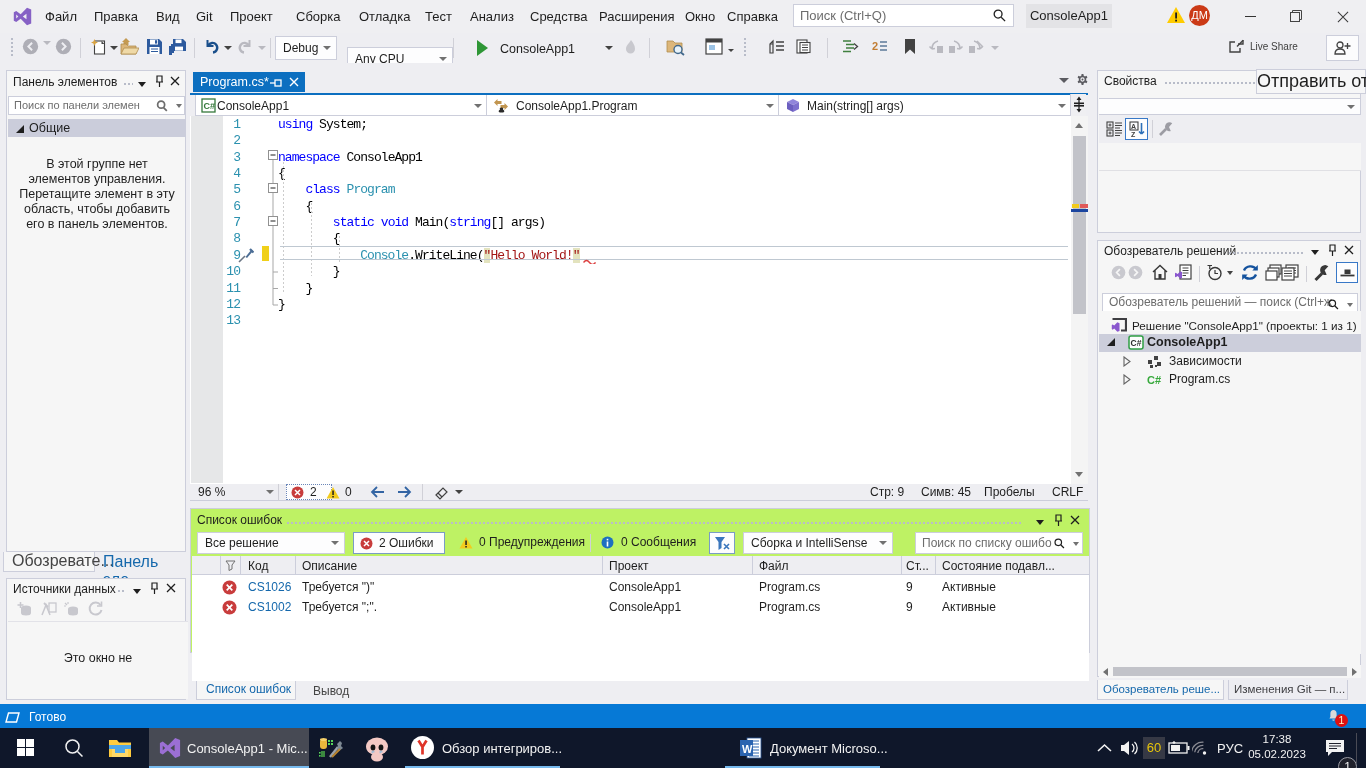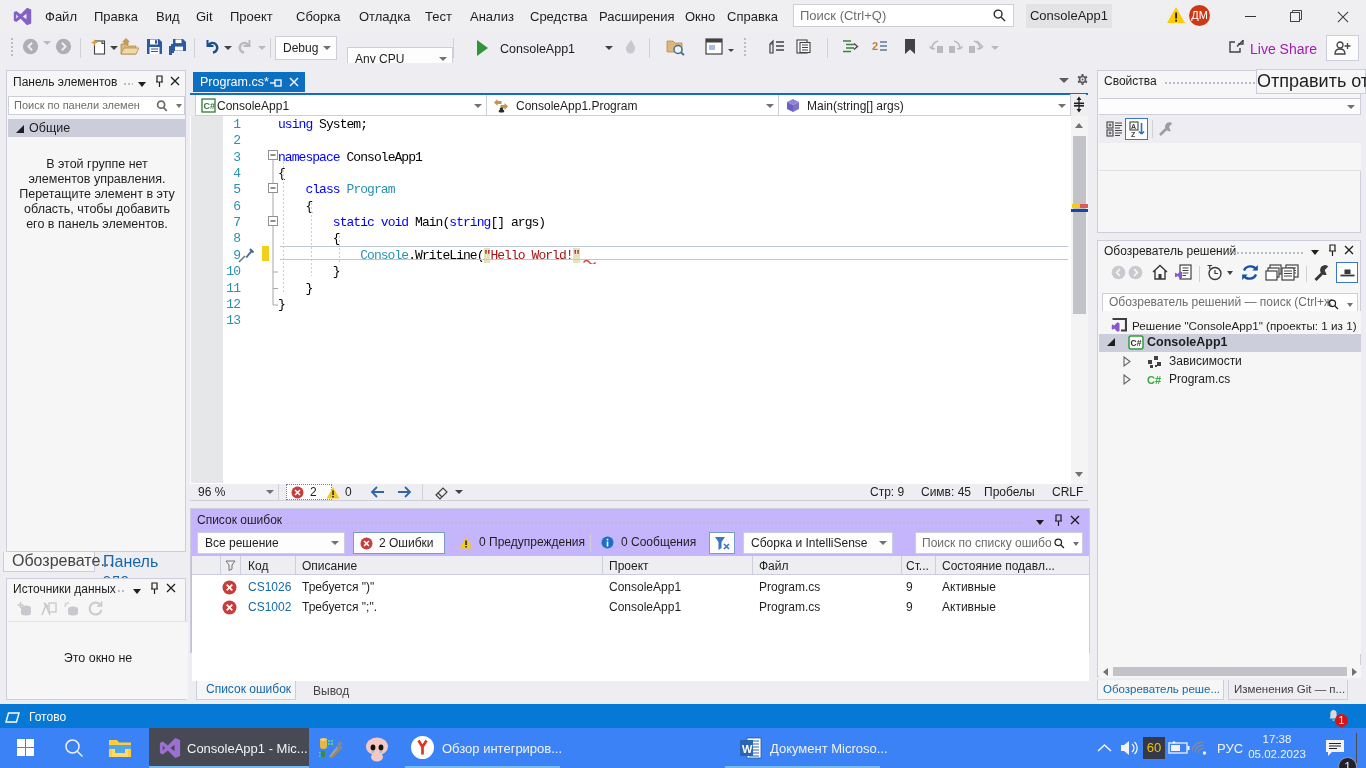--- a/index.html
+++ b/index.html
@@ -16,21 +16,21 @@
 .combo { position:absolute; background:#FDFDFE; border:1px solid #CCCEDB; font-size:12px; color:#1E1E1E; }
 .combo .arr { position:absolute; right:5px; top:50%; margin-top:-2px; width:0; height:0; border-left:4px solid transparent; border-right:4px solid transparent; border-top:4px solid #717171; }
 .tsep { position:absolute; top:5px; width:1px; height:20px; background:#D0D0D7; }
 
 .panel { position:absolute; background:#EEEEF2; border:1px solid #CCCEDB; }
 .ptitle { position:absolute; left:6px; top:3px; font-size:12px; color:#1E1E1E; white-space:nowrap; }
 .grip { position:absolute; top:9px; height:5px; background-image:radial-gradient(circle, #B8BCC9 1px, transparent 1.2px); background-size:4px 4px; }
 .searchbox { position:absolute; background:#FFFFFF; border:1px solid #CCCEDB; font-size:12px; color:#6D6D6D; }
 
 #statusbar { position:absolute; left:0; top:704px; width:1366px; height:24px; background:#0679D6; color:#fff; font-size:12px; }
-#taskbar { position:absolute; left:0; top:728px; width:1366px; height:40px; background:#3b82f6; }
+#taskbar { position:absolute; left:0; top:728px; width:1366px; height:40px; background:#0f172a; }
 .tbtn { position:absolute; top:0; height:40px; color:#F2F2F2; font-size:13px; }
 .underl { position:absolute; bottom:0; left:0; right:0; height:2.5px; background:#7CB2DE; }
 .ln { position:absolute; right:0; height:16.35px; line-height:16.35px; }
 .cl { position:absolute; left:0; height:16.35px; line-height:16.35px; white-space:pre; }
 k { color:#0000FF; font-style:normal; }
 t { color:#2B91AF; }
 i.st { color:#A31515; font-style:normal; }
 i.qq { background:#E3E3BE; font-style:normal; }
 </style></head>
 <body>
@@ -194,21 +194,21 @@
       <rect x="1" y="7" width="6" height="7" fill="#B9B9C0"></rect>
       <path d="M9 2 L15 8" stroke="#B9B9C0" stroke-width="1.4"></path>
     </svg>
   <span class="abs" style="left:991px;top:13px;width:0;height:0;border-left:4px solid transparent;border-right:4px solid transparent;border-top:4px solid #B9B9C0"></span>
 
   <svg class="abs" style="left:1228px;top:6px" width="17" height="16" viewBox="0 0 17 16">
       <path d="M10 5 L15 5 L15 1" fill="none" stroke="#424242" stroke-width="1.4"></path>
       <path d="M15.2 1.2 L9 7.5" stroke="#424242" stroke-width="1.4"></path>
       <path d="M12 9 L12 13 L2 13 L2 3 L7 3" fill="none" stroke="#424242" stroke-width="1.4"></path>
     </svg>
-  <span class="abs" style="left:1250px;top:8px;font-size:14px;color:#a21caf">Live Share</span>
+  <span class="abs" style="left:1250px;top:8px;font-size:10px;color:#404040">Live Share</span>
 
   <div class="abs" style="left:1326px;top:2px;width:33px;height:26px;background:#FCFCFD;border:1px solid #CCCEDB"></div>
   <svg class="abs" style="left:1333px;top:7px" width="18" height="16" viewBox="0 0 18 16">
       <circle cx="7" cy="5" r="3" fill="none" stroke="#424242" stroke-width="1.3"></circle>
       <path d="M2 14 C2 10.5 4 9 7 9 C10 9 12 10.5 12 14 Z" fill="none" stroke="#424242" stroke-width="1.3"></path>
       <path d="M14.5 3 L14.5 9 M11.5 6 L17.5 6" stroke="#424242" stroke-width="1.3"></path>
     </svg>
 </div>
 
 <div id="main" style="position:absolute;left:0;top:63px;width:1366px;height:640px;background:#EEEEF2">
@@ -431,21 +431,21 @@
           <path d="M3 7 L7 11" stroke="#424242" stroke-width="1.2"></path>
         </svg>
       <span class="abs" style="left:265px;top:6px;width:0;height:0;border-left:4px solid transparent;border-right:4px solid transparent;border-top:4px solid #424242"></span>
       <span class="abs" style="left:680px;top:1px">Стр: 9</span>
       <span class="abs" style="left:731px;top:1px">Симв: 45</span>
       <span class="abs" style="left:794px;top:1px">Пробелы</span>
       <span class="abs" style="left:862px;top:1px">CRLF</span>
     </div>
   </div>
 
-  <div id="errorlist" class="abs" style="left:190px;top:445px;width:900px;height:145px;background:#c4b5fd;border:1px solid #CCCEDB;font-size:12px;color:#1E1E1E">
+  <div id="errorlist" class="abs" style="left:190px;top:445px;width:900px;height:145px;background:#bef264;border:1px solid #CCCEDB;font-size:12px;color:#1E1E1E">
     <div class="ptitle" style="top:4px">Список ошибок</div>
     <div class="grip" style="left:95px;top:12px;width:735px"></div>
     <span class="abs" style="left:845px;top:11px;width:0;height:0;border-left:4px solid transparent;border-right:4px solid transparent;border-top:5px solid #1E1E1E"></span>
     <svg class="abs" style="left:862px;top:5px" width="11" height="13" viewBox="0 0 11 13">
         <path d="M3 1 L8 1 L8 7 L3 7 Z M2 7 L9 7 M5.5 7 L5.5 12" stroke="#1E1E1E" stroke-width="1.2" fill="none"></path>
       </svg>
     <svg class="abs" style="left:879px;top:6px" width="10" height="10" viewBox="0 0 10 10">
         <path d="M1 1 L9 9 M9 1 L1 9" stroke="#1E1E1E" stroke-width="1.3"></path>
       </svg>
 

